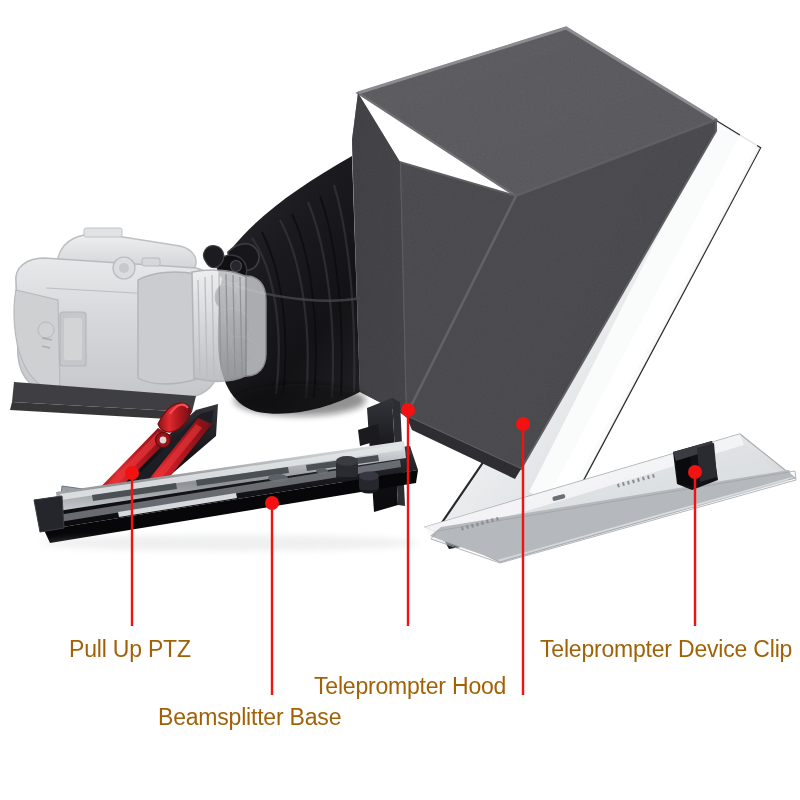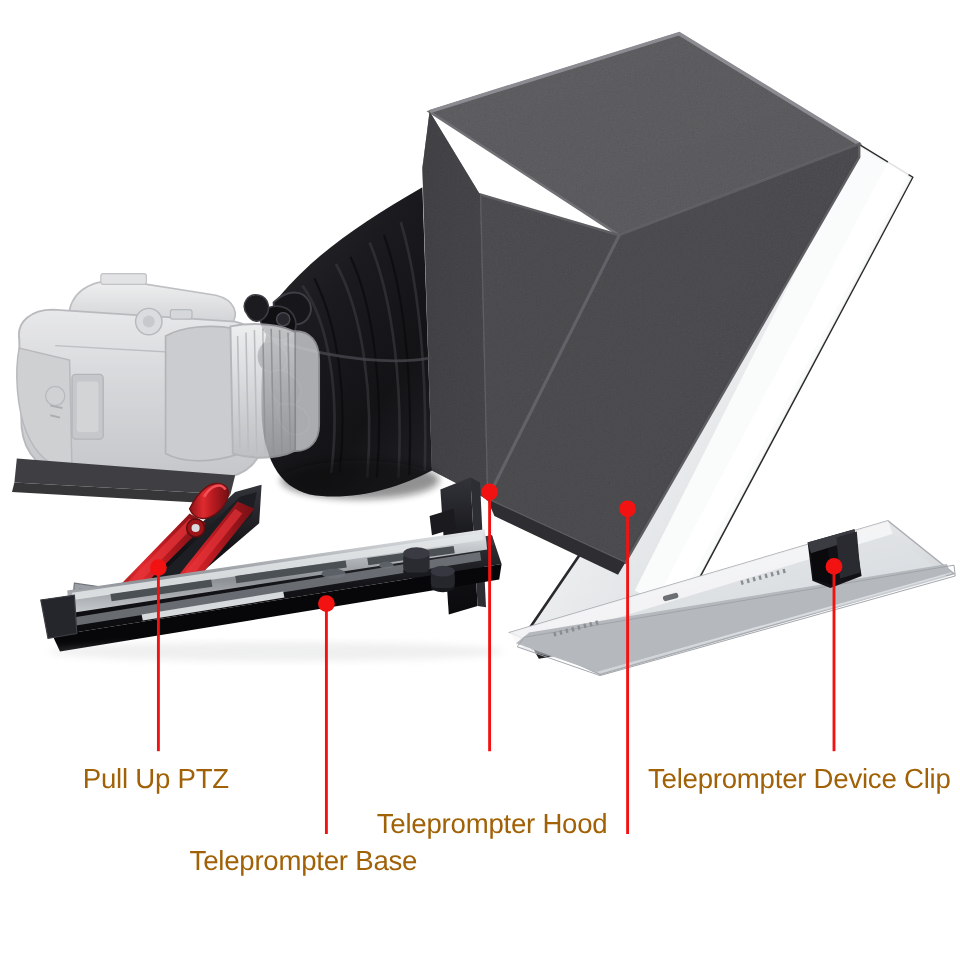--- a/index.html
+++ b/index.html
@@ -341,17 +341,17 @@
         <line x1="408" y1="410" x2="408" y2="626" stroke="#f21212" stroke-width="2.4"></line>
         <circle cx="408" cy="410" r="7" fill="#f21212"></circle>
         <line x1="523" y1="424" x2="523" y2="695" stroke="#f21212" stroke-width="2.4"></line>
         <circle cx="523" cy="424" r="7" fill="#f21212"></circle>
         <line x1="695" y1="472" x2="695" y2="626" stroke="#f21212" stroke-width="2.4"></line>
         <circle cx="695" cy="472" r="7" fill="#f21212"></circle>
       </g>
   </svg>
 
   <div class="callout-label" style="left: 69px; top: 638px;">Pull Up PTZ</div>
-  <div class="callout-label" style="left: 158px; top: 706px;">Teleprompter Base</div>
+  <div class="callout-label" style="left: 158px; top: 706px;">Beamsplitter Base</div>
   <div class="callout-label" style="left: 314px; top: 638px; margin-top: 37px;">Teleprompter Hood</div>
   <div class="callout-label" style="left: 540px; top: 638px;">Teleprompter Device Clip</div>
 
 </div>
 
 </body></html>

